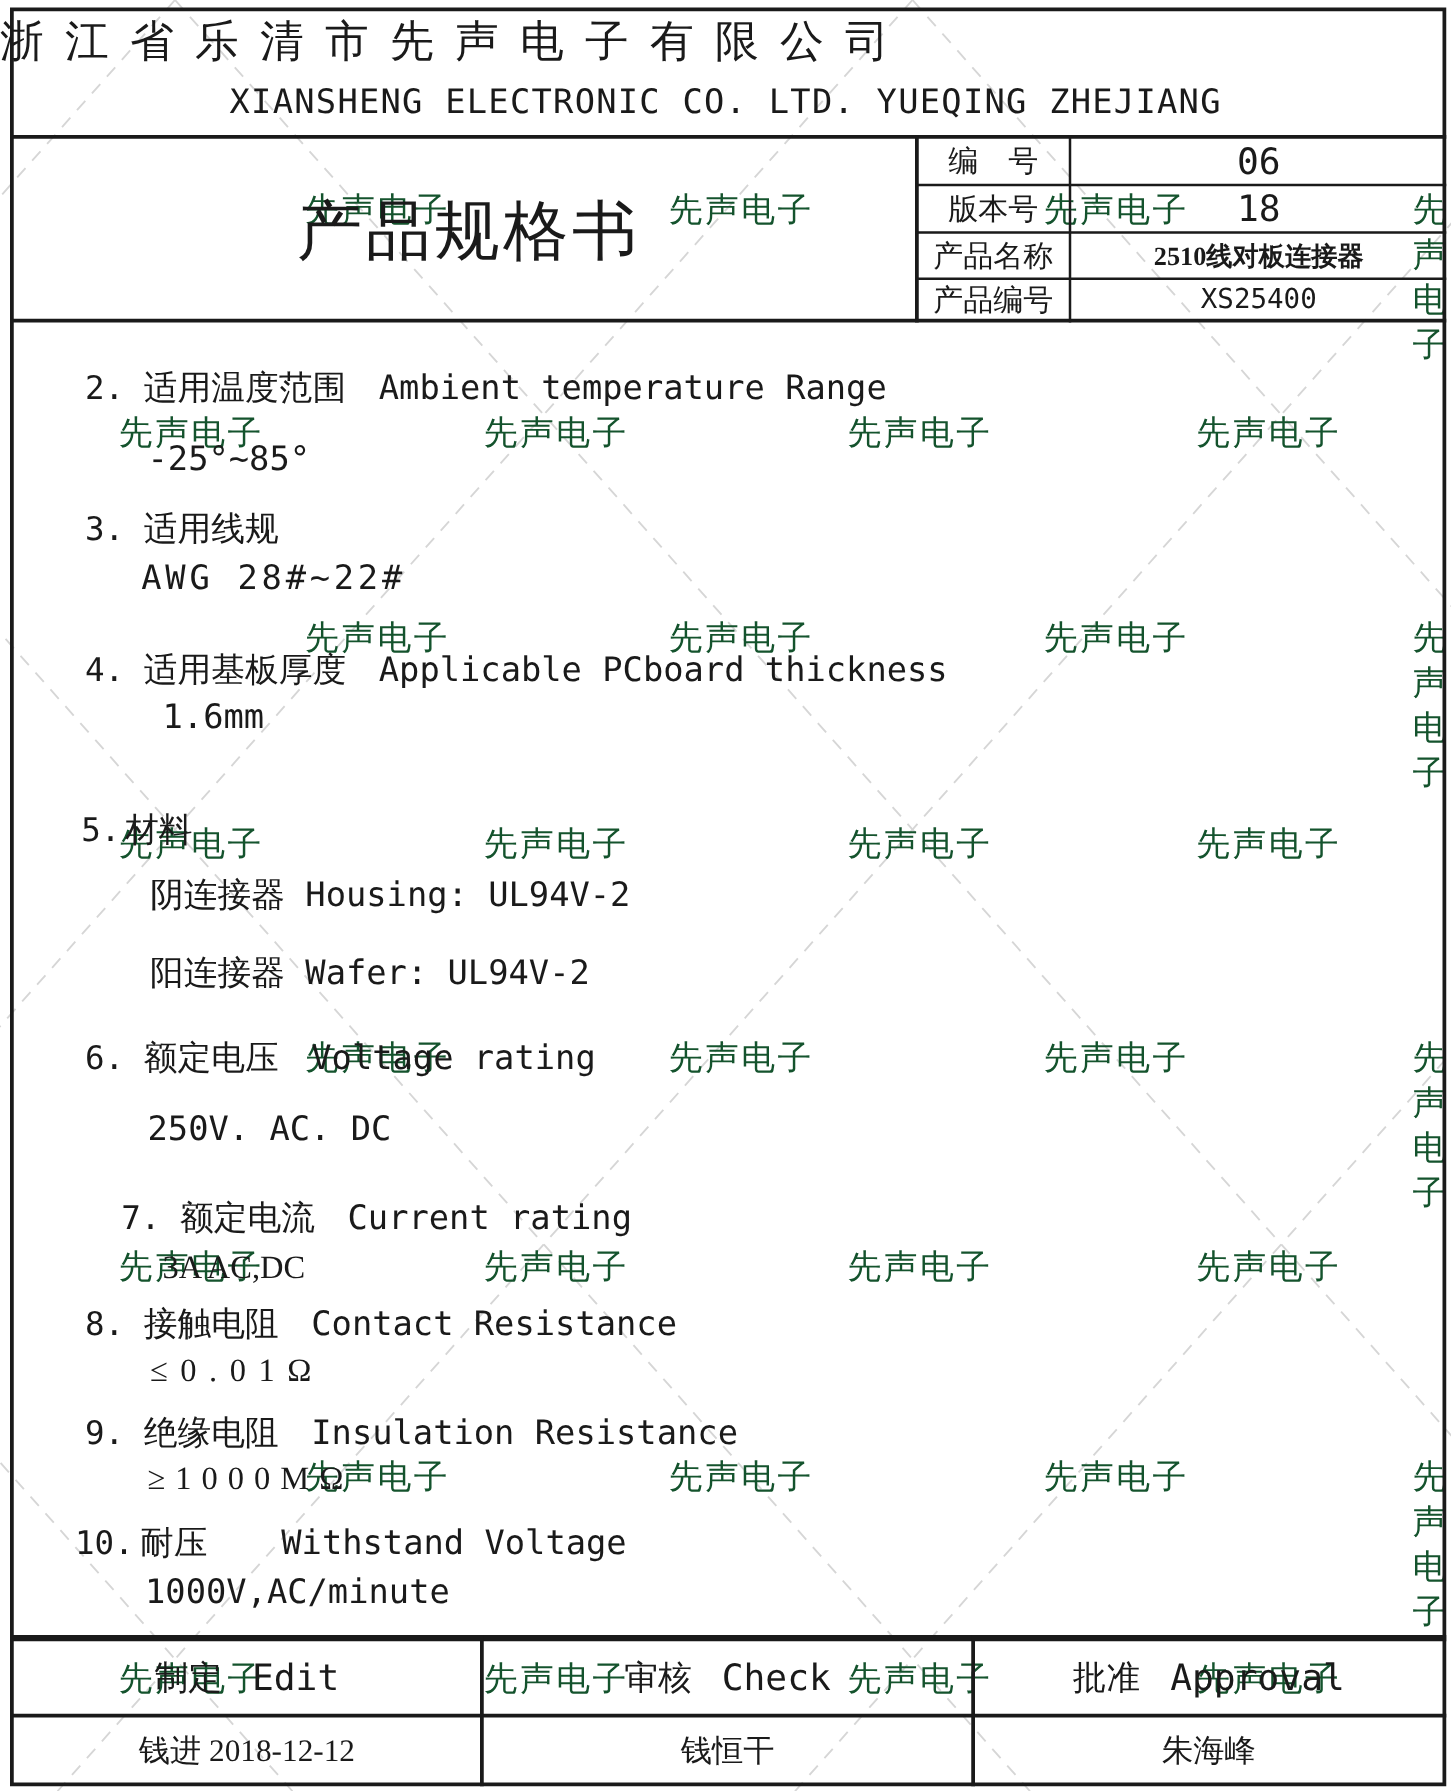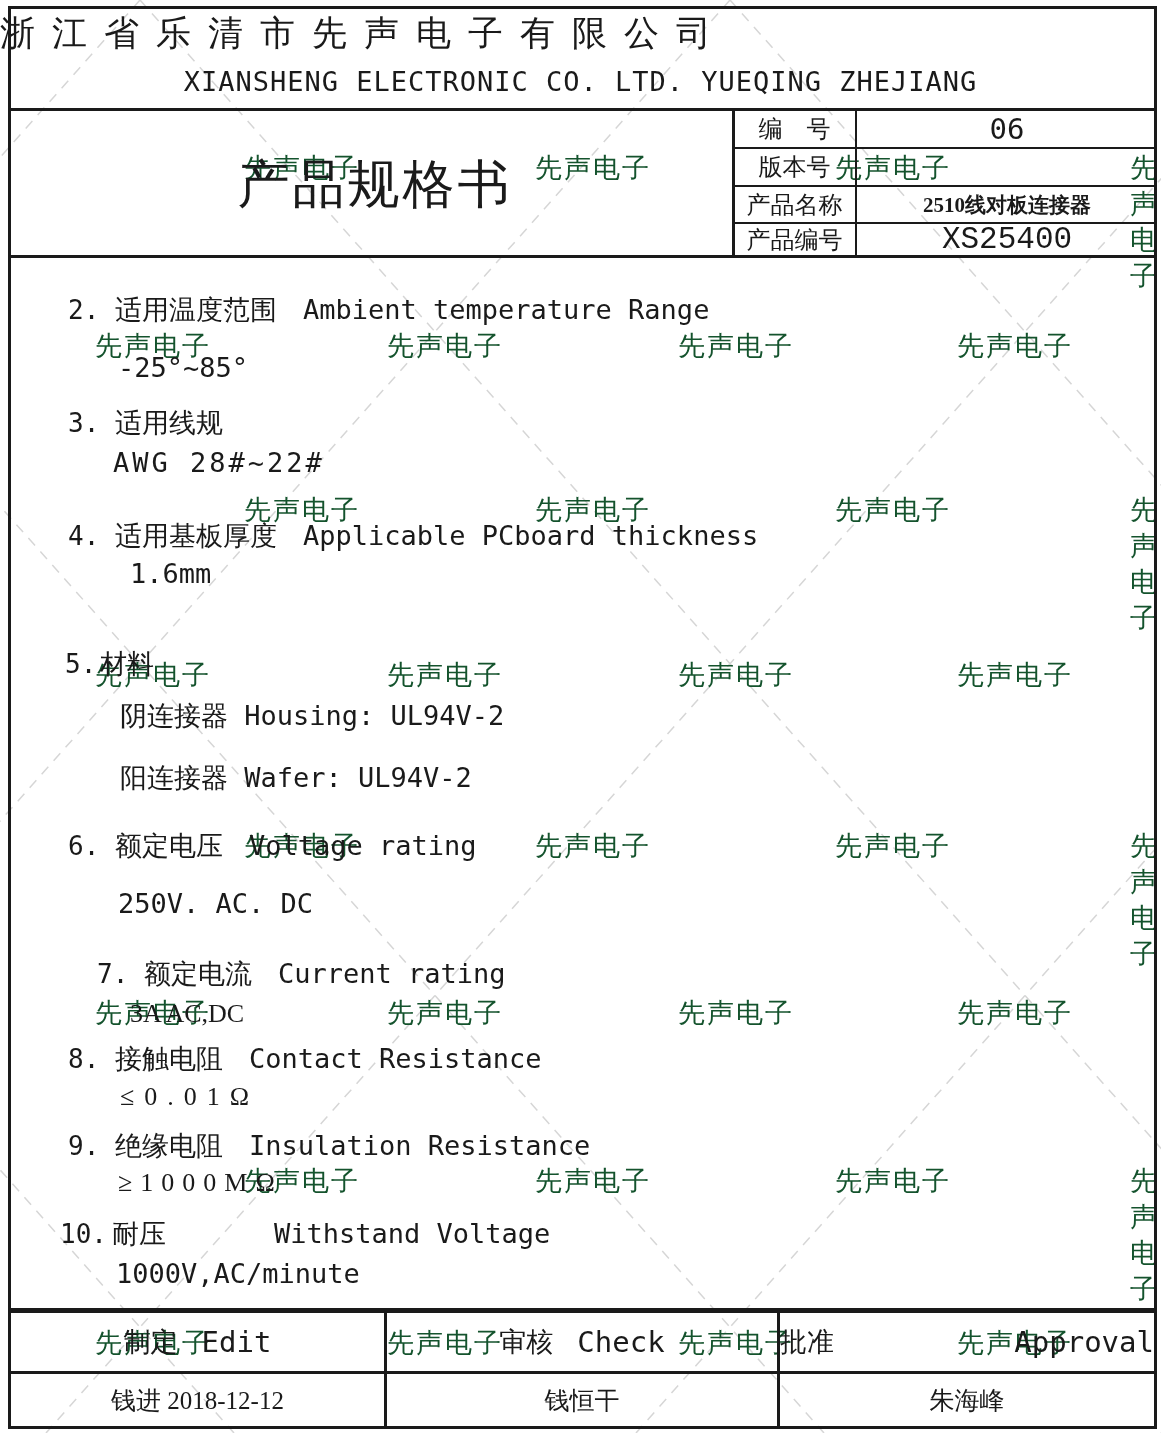--- a/index.html
+++ b/index.html
@@ -21,21 +21,21 @@
   .wm-svg{position:absolute;left:0;top:0;z-index:0;}
   .content{position:absolute;left:0;top:0;width:100%;height:100%;z-index:1;}
   
   .co-zh{left:0;right:0;top:10px;text-align:left;font-size:35px;letter-spacing:17px;}
   .co-en{left:0;right:0;top:66px;text-align:center;font-size:27px;letter-spacing:1px;}
   
   .doc-title{left:105px;top:150px;width:540px;text-align:center;font-size:52px;letter-spacing:3px;}
   .tb-cell{display:flex;align-items:center;justify-content:center;box-sizing:border-box;}
   .tb-label{font-size:24px;}
   .tb-val-cad{font-size:29px;}
-  .tb-val-code{font-size:31px;font-family:Liberation Mono, monospace;}
+  .tb-val-code{font-size:22px;}
   .tb-val-name{font-size:21px;font-weight:bold;}
   
   .sec{font-size:27px;}
   .sec .num{display:inline-block;width:47px;font-size:26px;}
   .sec .zh{font-size:27px;}
   .sec .en{margin-left:26px;}
   .val{font-size:27px;}
   .ls3{letter-spacing:3px;}
   .ls8{letter-spacing:8px;}
   .ls10{letter-spacing:10px;}
@@ -112,20 +112,21 @@
     <div class="vl" style="left:732px;top:108px;width:3px;height:150px;"></div>
     <div class="vl" style="left:855px;top:108px;width:2px;height:150px;"></div>
     <div class="hl" style="left:732px;top:147px;width:425px;height:2px;"></div>
     <div class="hl" style="left:732px;top:185px;width:425px;height:2px;"></div>
     <div class="hl" style="left:732px;top:222px;width:425px;height:2px;"></div>
 
     <div class="abs tb-cell tb-label serif" style="left:734px;top:110px;width:121px;height:37px;">编　号</div>
     <div class="abs tb-cell tb-val-cad cad" style="left:857px;top:110px;width:300px;height:37px;">06</div>
 
     <div class="abs tb-cell tb-label serif" style="left:734px;top:149px;width:121px;height:36px;">版本号</div>
+    <div class="abs tb-cell tb-val-cad cad" style="left:857px;top:149px;width:300px;height:36px;">18</div>
 
     <div class="abs tb-cell tb-label serif" style="left:734px;top:187px;width:121px;height:35px;">产品名称</div>
     <div class="abs tb-cell tb-val-name serif" style="left:857px;top:187px;width:300px;height:35px;">2510线对板连接器</div>
 
     <div class="abs tb-cell tb-label serif" style="left:734px;top:224px;width:121px;height:31px;">产品编号</div>
     <div class="abs tb-cell tb-val-code cad" style="left:857px;top:224px;width:300px;height:31px;">XS25400</div>
 
     <div class="hl" style="left:8px;top:255px;width:1149px;height:3px;"></div>
 
     <div class="abs sec" style="left:68px;top:292px;">
@@ -163,38 +164,38 @@
       <span class="num cad">8.</span><span class="zh serif">接触电阻</span><span class="en cad">Contact Resistance</span>
     </div>
     <div class="abs val serif sval ls10" style="left:120px;top:1082px;">≤0.01Ω</div>
 
     <div class="abs sec" style="left:68px;top:1128px;">
       <span class="num cad">9.</span><span class="zh serif">绝缘电阻</span><span class="en cad">Insulation Resistance</span>
     </div>
     <div class="abs val serif sval ls8" style="left:118px;top:1168px;">≥1000MΩ</div>
 
     <div class="abs sec" style="left:60px;top:1216px;">
-      <span class="num cad" style="width:52px;">10.</span><span class="zh serif">耐压</span><span class="en cad" style="margin-left:108px;">Withstand Voltage</span>
+      <span class="num cad" style="width:52px;">10.</span><span class="zh serif">耐压</span><span class="en cad" style="margin-left:59px;">Withstand Voltage</span>
     </div>
     <div class="abs val cad" style="left:116px;top:1258px;">1000V,AC/minute</div>
 
     <div class="hl" style="left:8px;top:1308px;width:1149px;height:5px;"></div>
     <div class="hl" style="left:8px;top:1371px;width:1149px;height:3px;"></div>
     <div class="vl" style="left:384px;top:1308px;width:3px;height:121px;"></div>
     <div class="vl" style="left:777px;top:1308px;width:3px;height:121px;"></div>
 
     <div class="abs ap-cell" style="left:11px;top:1313px;width:373px;height:58px;">
       <span class="ap-zh serif">制定</span>
       <span class="ap-en cad">Edit</span>
     </div>
     <div class="abs ap-cell" style="left:387px;top:1313px;width:390px;height:58px;">
       <span class="ap-zh serif">审核</span>
       <span class="ap-en cad">Check</span>
     </div>
-    <div class="abs ap-cell" style="left:780px;top:1313px;width:374px;height:58px;justify-content:space-between;">
+    <div class="abs ap-cell" style="left:780px;top:1313px;width:374px;height:58px;">
       <span class="ap-zh serif">批准</span>
       <span class="ap-en cad">Approval</span>
     </div>
 
     <div class="abs ap-cell ap-val serif" style="left:11px;top:1374px;width:373px;height:53px;">钱进 2018-12-12</div>
     <div class="abs ap-cell ap-val serif" style="left:387px;top:1374px;width:390px;height:53px;">钱恒干</div>
     <div class="abs ap-cell ap-val serif" style="left:780px;top:1374px;width:374px;height:53px;">朱海峰</div>
 
   </div>
 </div>

